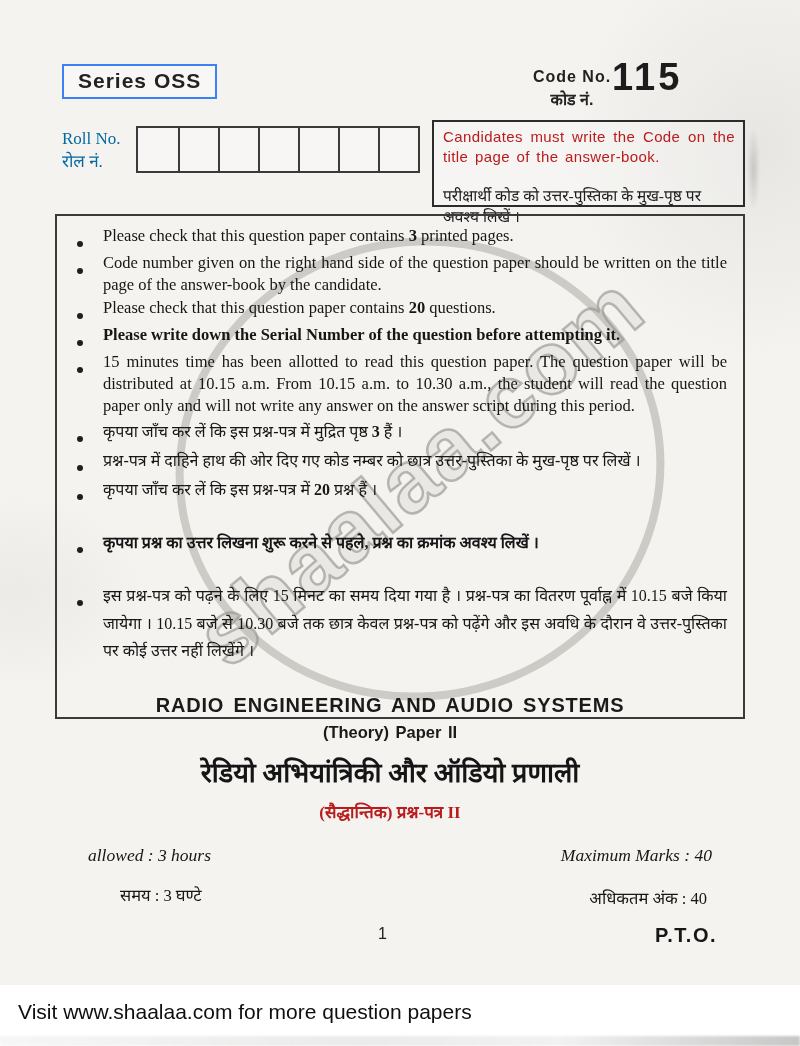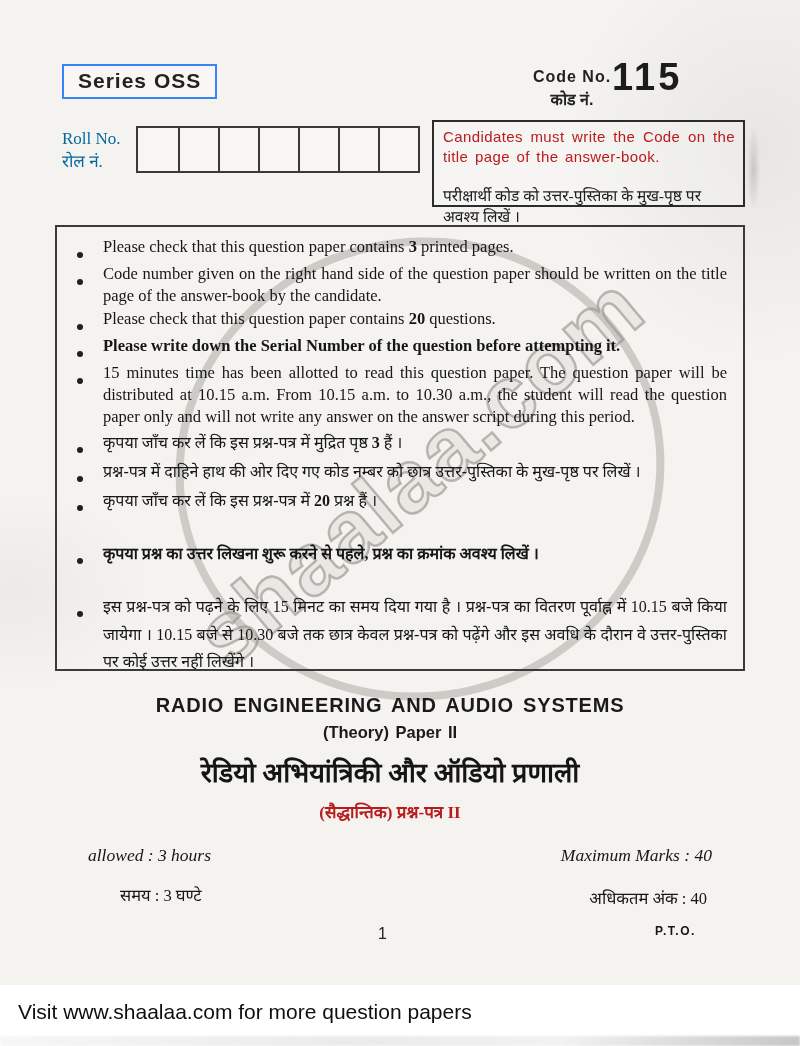--- a/index.html
+++ b/index.html
@@ -63,21 +63,21 @@
     position:absolute; left:432px; top:120px; width:313px; height:87px;
     border:2px solid #2c2c2c; padding:5px 8px 0 9px; background:rgba(255,255,255,0.2);
   }
   .cand-box .en {
     font-family:"Liberation Sans", sans-serif; font-size:15px; line-height:20px;
     letter-spacing:0.4px; word-spacing:2px; color:#b91c1c; text-align:justify;
   }
   .cand-box .hi { font-size:15.5px; line-height:21px; color:#1d1d1d; margin-top:18px; }
   
   .inst-box {
-    position:absolute; left:55px; top:225px; width:690px; height:446px;
+    position:absolute; left:55px; top:214px; width:690px; height:505px;
     border:2px solid #3a3a3a; padding:8px 0 0 0;
   }
   .inst-list { list-style:none; }
   .inst-list li { display:flex; margin:1px 0; }
   .inst-list li.gap { margin-top:25px; }
   .bullet { flex:none; width:46px; text-align:center; padding-top:8px; }
   .bullet i { display:inline-block; width:6px; height:6px; background:#1f1f1f; border-radius:50%; }
   .itext { flex:1; padding-right:16px; text-align:justify; }
   li.en .itext { font-family:"Liberation Serif", serif; font-size:16.5px; line-height:22px; color:#161616; }
   li.hi .itext { font-size:16px; line-height:27.5px; color:#161616; }
@@ -97,21 +97,21 @@
             font-weight:bold; font-size:17px; color:#b91c1c; }
   
   .time-en  { position:absolute; left:88px;  top:845px; font-style:italic; font-size:17.5px; color:#161616; }
   .marks-en { position:absolute; right:88px; top:845px; font-style:italic; font-size:17.5px; color:#161616; }
   .time-hi  { position:absolute; left:120px; top:883px; font-size:16.5px; color:#161616; }
   .marks-hi { position:absolute; right:93px; top:886px; font-size:16.5px; color:#161616; }
   
   .pagenum { position:absolute; left:378px; top:925px; font-family:"Liberation Sans", sans-serif;
              font-size:16px; color:#222; }
   .pto     { position:absolute; left:655px; top:924px; font-family:"Liberation Sans", sans-serif;
-             font-weight:bold; font-size:12px; letter-spacing:1.5px; color:#161616;text-align:right; }
+             font-weight:bold; font-size:20px; letter-spacing:1.5px; color:#161616;text-align:right; }
   
   .footer-strip { position:absolute; left:0; top:985px; width:800px; height:61px; background:#ffffff; }
   .footer-note  { position:absolute; left:18px; top:1000px;
                   font-family:"Liberation Sans", sans-serif; font-size:21px; color:#0f0f0f; }
   .bottom-bar {
     position:absolute; left:0; top:1036px; width:800px; height:10px;
     background:linear-gradient(to right,
       rgba(90,90,88,0.05), rgba(90,90,88,0.12) 45%, rgba(90,90,88,0.08) 70%, rgba(70,70,68,0.30));
     filter:blur(1px);
   }

